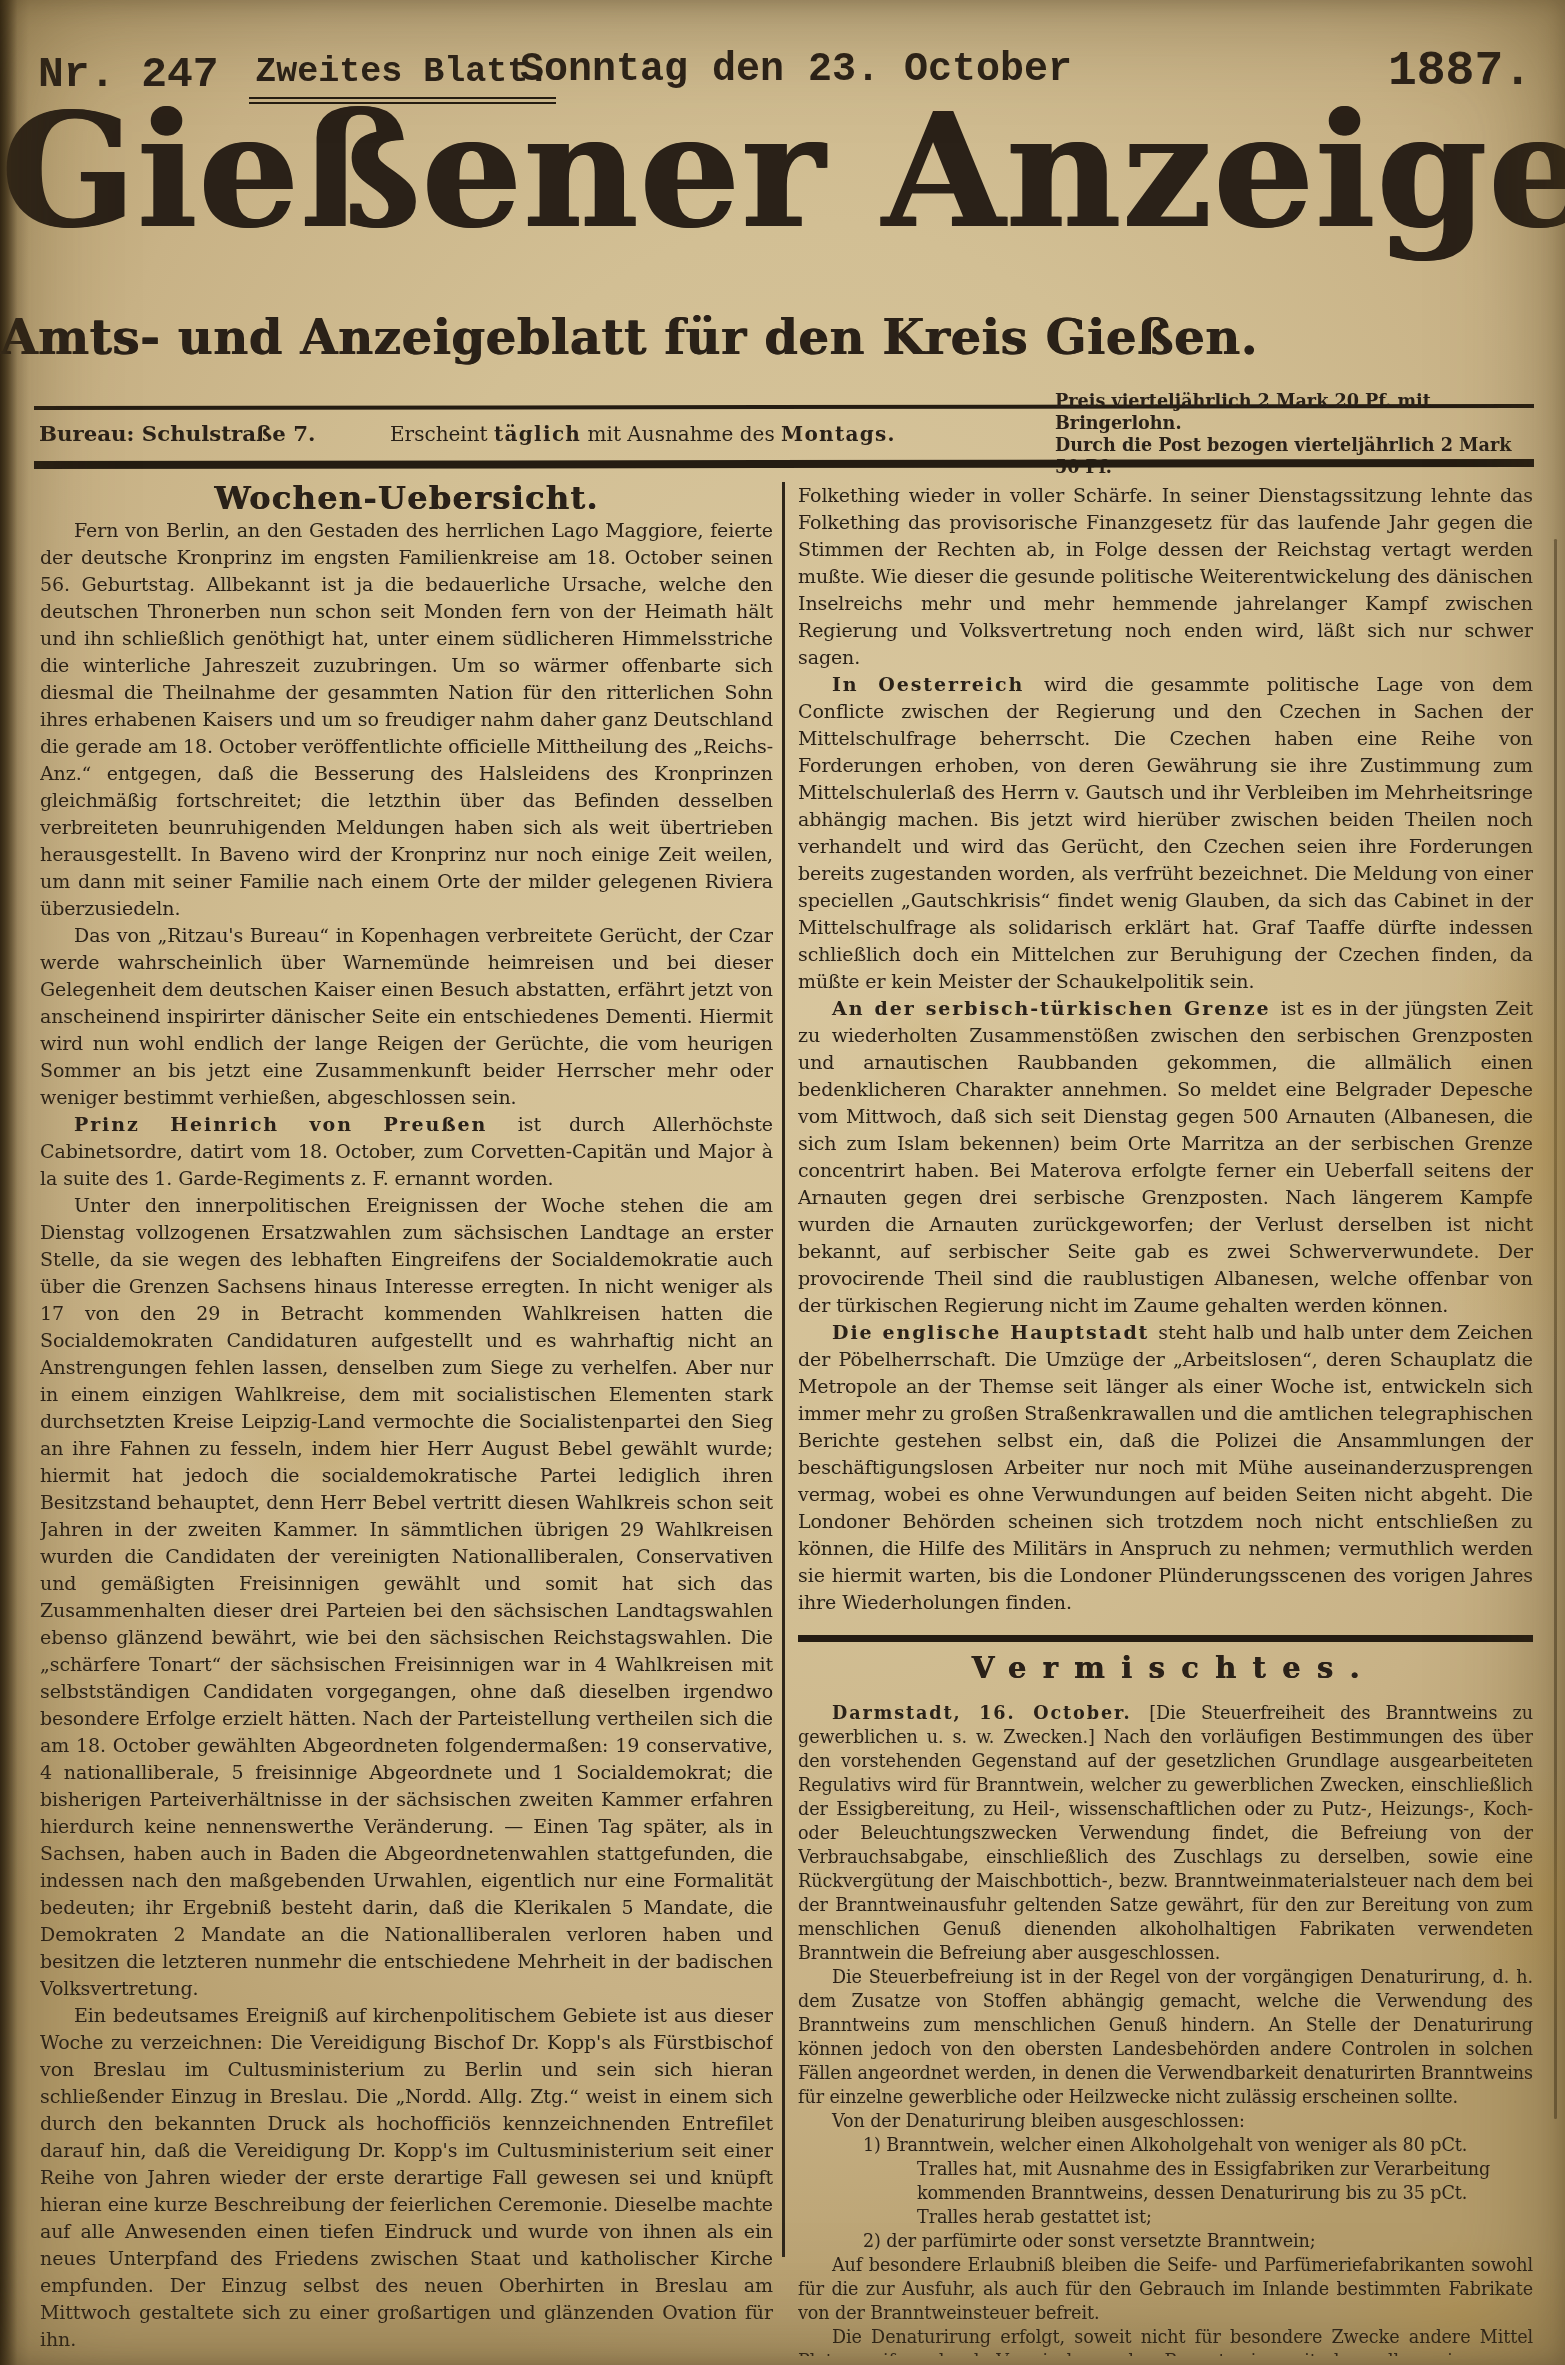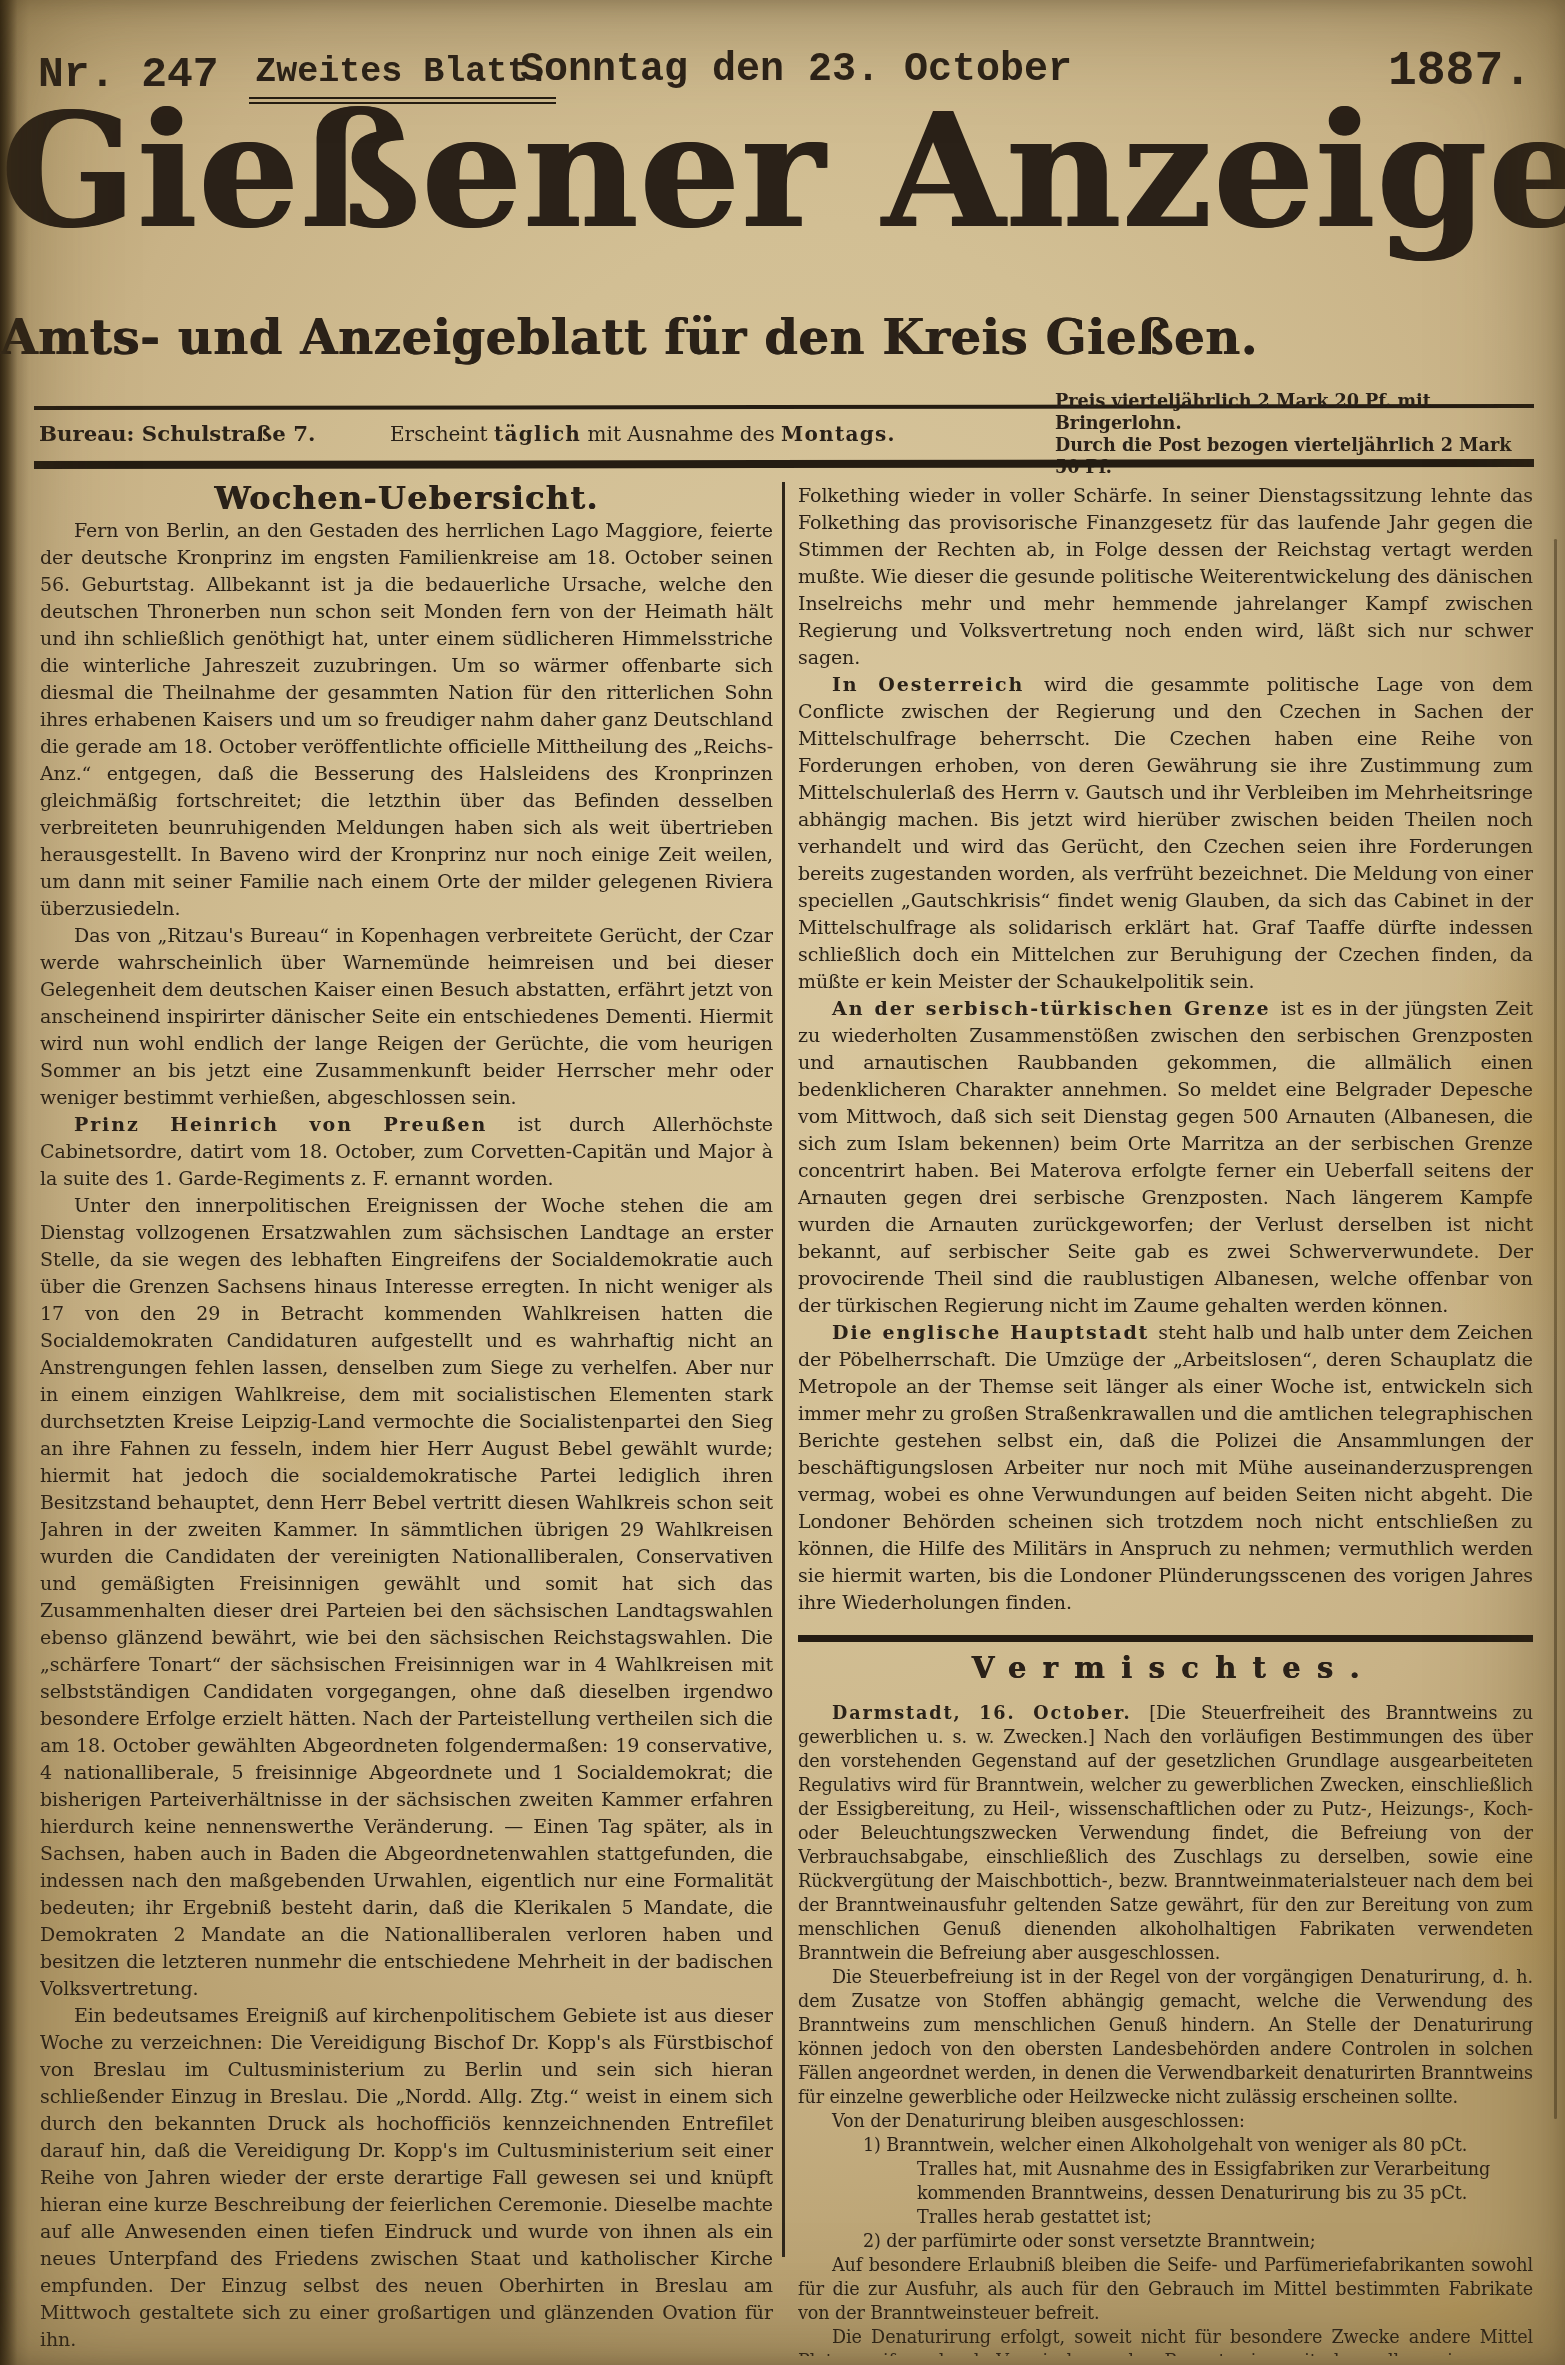--- a/index.html
+++ b/index.html
@@ -135,18 +135,18 @@
         <p><b class="lead">Die englische Hauptstadt </b>steht halb und halb unter dem Zeichen der Pöbelherrschaft. Die Umzüge der „Arbeitslosen“, deren Schauplatz die Metropole an der Themse seit länger als einer Woche ist, entwickeln sich immer mehr zu großen Straßenkrawallen und die amtlichen telegraphischen Berichte gestehen selbst ein, daß die Polizei die Ansammlungen der beschäftigungslosen Arbeiter nur noch mit Mühe auseinanderzusprengen vermag, wobei es ohne Verwundungen auf beiden Seiten nicht abgeht. Die Londoner Behörden scheinen sich trotzdem noch nicht entschließen zu können, die Hilfe des Militärs in Anspruch zu nehmen; vermuthlich werden sie hiermit warten, bis die Londoner Plünderungsscenen des vorigen Jahres ihre Wiederholungen finden.</p>
       </div>
     <div class="sec-rule"></div>
     <h3 class="sec-heading">Vermischtes.</h3>
     <div class="sec-vermischtes">
         <p><b class="lead">Darmstadt, 16. October. </b>[Die Steuerfreiheit des Branntweins zu gewerblichen u. s. w. Zwecken.] Nach den vorläufigen Bestimmungen des über den vorstehenden Gegenstand auf der gesetzlichen Grundlage ausgearbeiteten Regulativs wird für Branntwein, welcher zu gewerblichen Zwecken, einschließlich der Essigbereitung, zu Heil-, wissenschaftlichen oder zu Putz-, Heizungs-, Koch- oder Beleuchtungszwecken Verwendung findet, die Befreiung von der Verbrauchsabgabe, einschließlich des Zuschlags zu derselben, sowie eine Rückvergütung der Maischbottich-, bezw. Branntweinmaterialsteuer nach dem bei der Branntweinausfuhr geltenden Satze gewährt, für den zur Bereitung von zum menschlichen Genuß dienenden alkoholhaltigen Fabrikaten verwendeten Branntwein die Befreiung aber ausgeschlossen.</p>
         <p>Die Steuerbefreiung ist in der Regel von der vorgängigen Denaturirung, d. h. dem Zusatze von Stoffen abhängig gemacht, welche die Verwendung des Branntweins zum menschlichen Genuß hindern. An Stelle der Denaturirung können jedoch von den obersten Landesbehörden andere Controlen in solchen Fällen angeordnet werden, in denen die Verwendbarkeit denaturirten Branntweins für einzelne gewerbliche oder Heilzwecke nicht zulässig erscheinen sollte.</p>
         <p>Von der Denaturirung bleiben ausgeschlossen:</p>
         <p class="list">1) Branntwein, welcher einen Alkoholgehalt von weniger als 80 pCt. Tralles hat, mit Ausnahme des in Essigfabriken zur Verarbeitung kommenden Branntweins, dessen Denaturirung bis zu 35 pCt. Tralles herab gestattet ist;</p>
         <p class="list">2) der parfümirte oder sonst versetzte Branntwein;</p>
-        <p>Auf besondere Erlaubniß bleiben die Seife- und Parfümeriefabrikanten sowohl für die zur Ausfuhr, als auch für den Gebrauch im Mittel bestimmten Fabrikate von der Branntweinsteuer befreit.</p>
+        <p>Auf besondere Erlaubniß bleiben die Seife- und Parfümeriefabrikanten sowohl für die zur Ausfuhr, als auch für den Gebrauch im Inlande bestimmten Fabrikate von der Branntweinsteuer befreit.</p>
         <p>Die Denaturirung erfolgt, soweit nicht für besondere Zwecke andere Mittel Platz greifen, durch Vermischung des Branntweins mit dem allgemeinen, aus einem Gemisch von 2 Theilen Holzgeist und 1 Theil Pyridinbasen bestehenden Denaturirungsmittel in dem Verhältniß von 3 Liter zu 100 Liter reinen Alkohols. Als besondere Denaturirungsmittel kommen in Essigfabriken Wasser, bezw. Bier oder Hefenwasser, mit Essig, nach Pyridinbasen, in anderen näher bezeichneten Gewerben, bezw. Pyridinbasen, Terpentinöl, Thieröl und Schwefeläther in bestimmten Mischungsverhältnissen zur Anwendung.</p>
       </div>
   </div>
 </div>
 
 
 </body></html>

